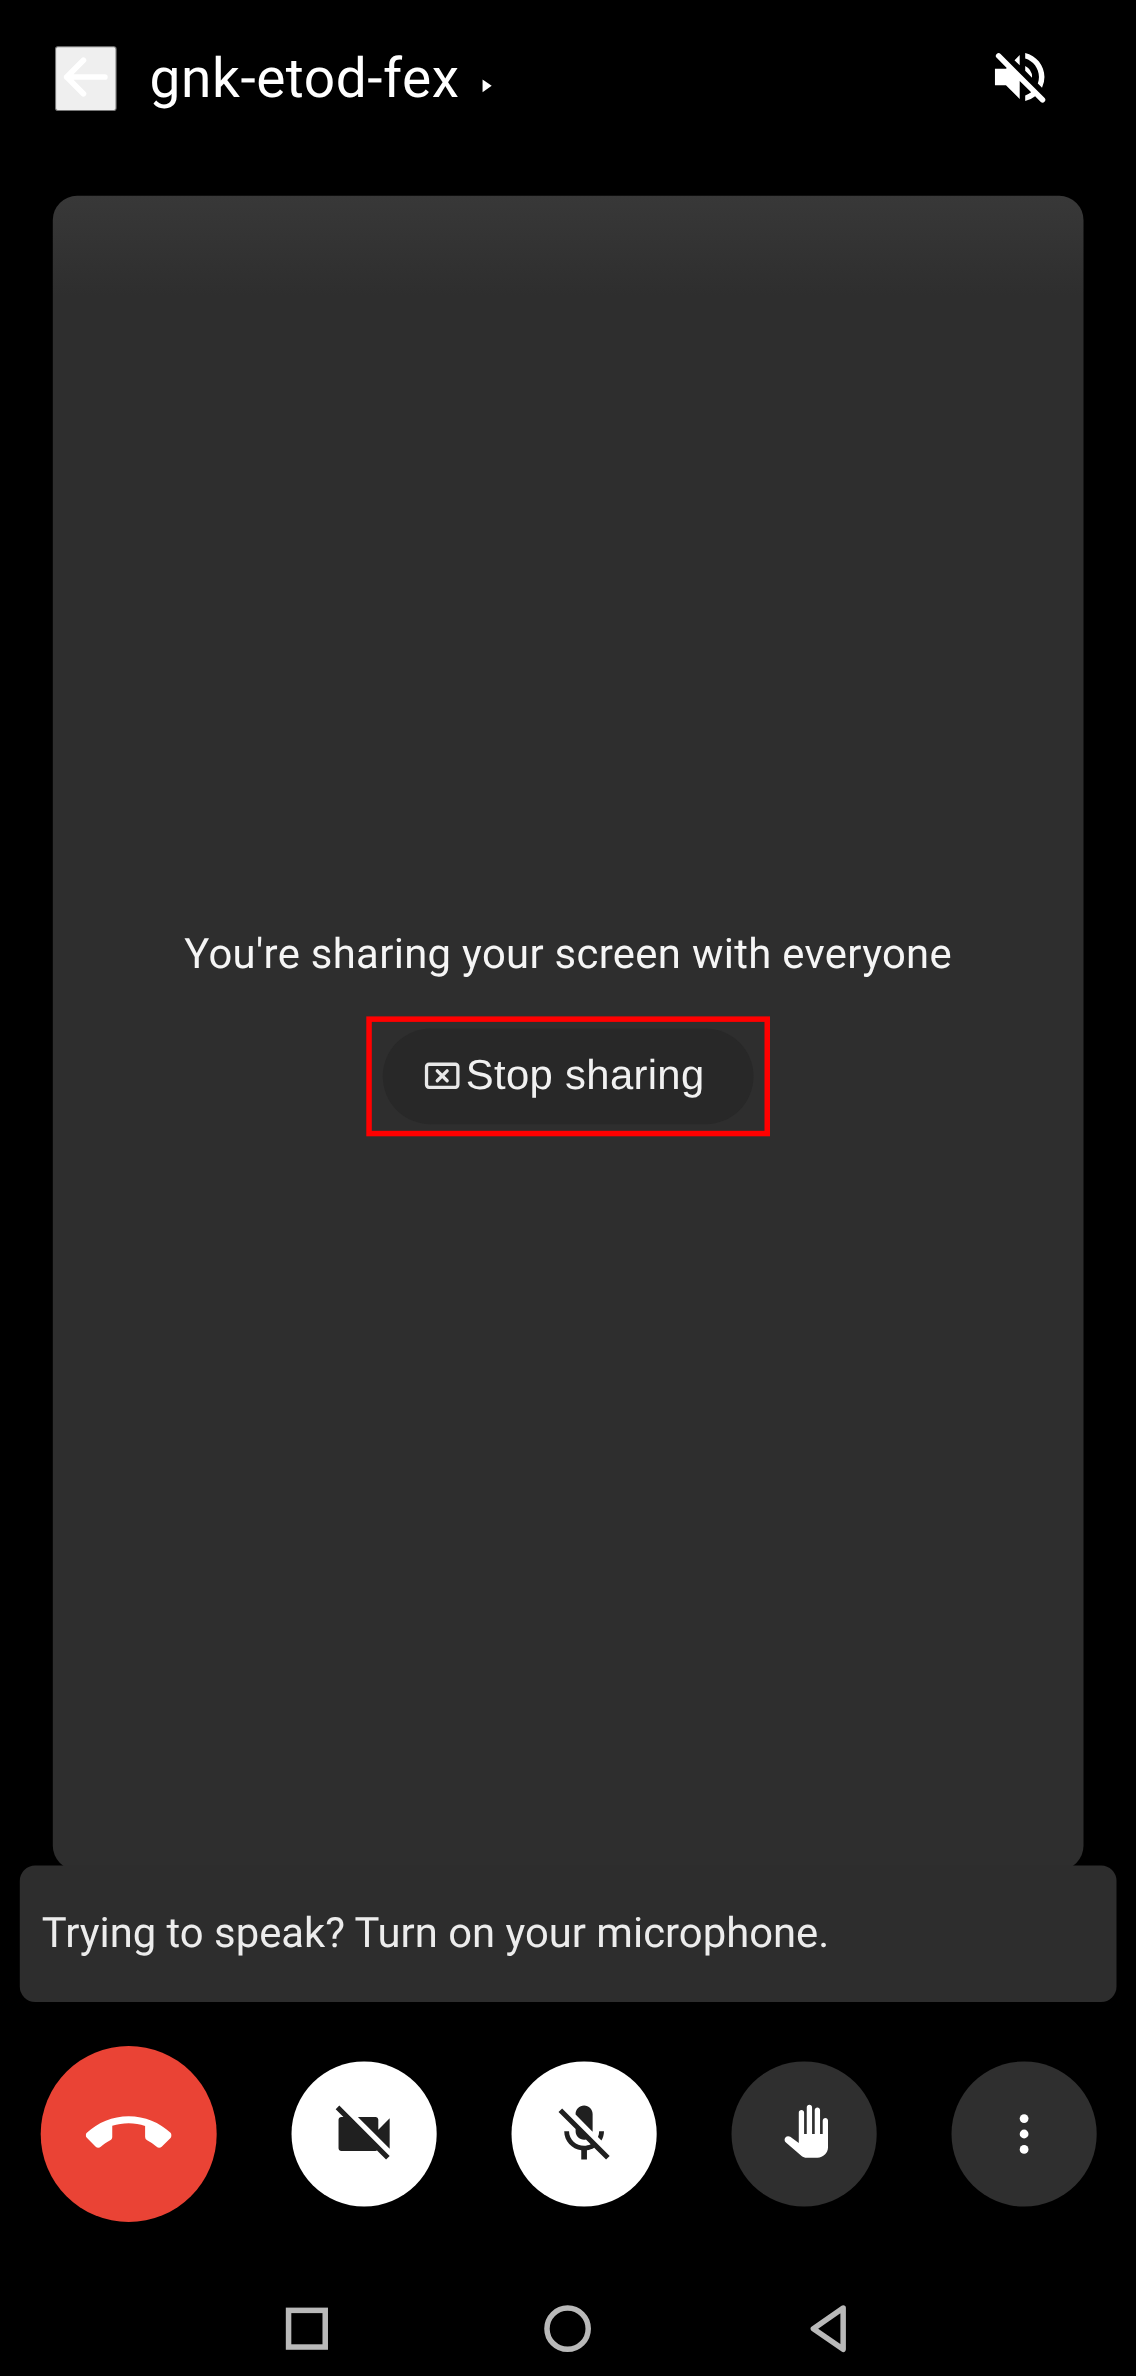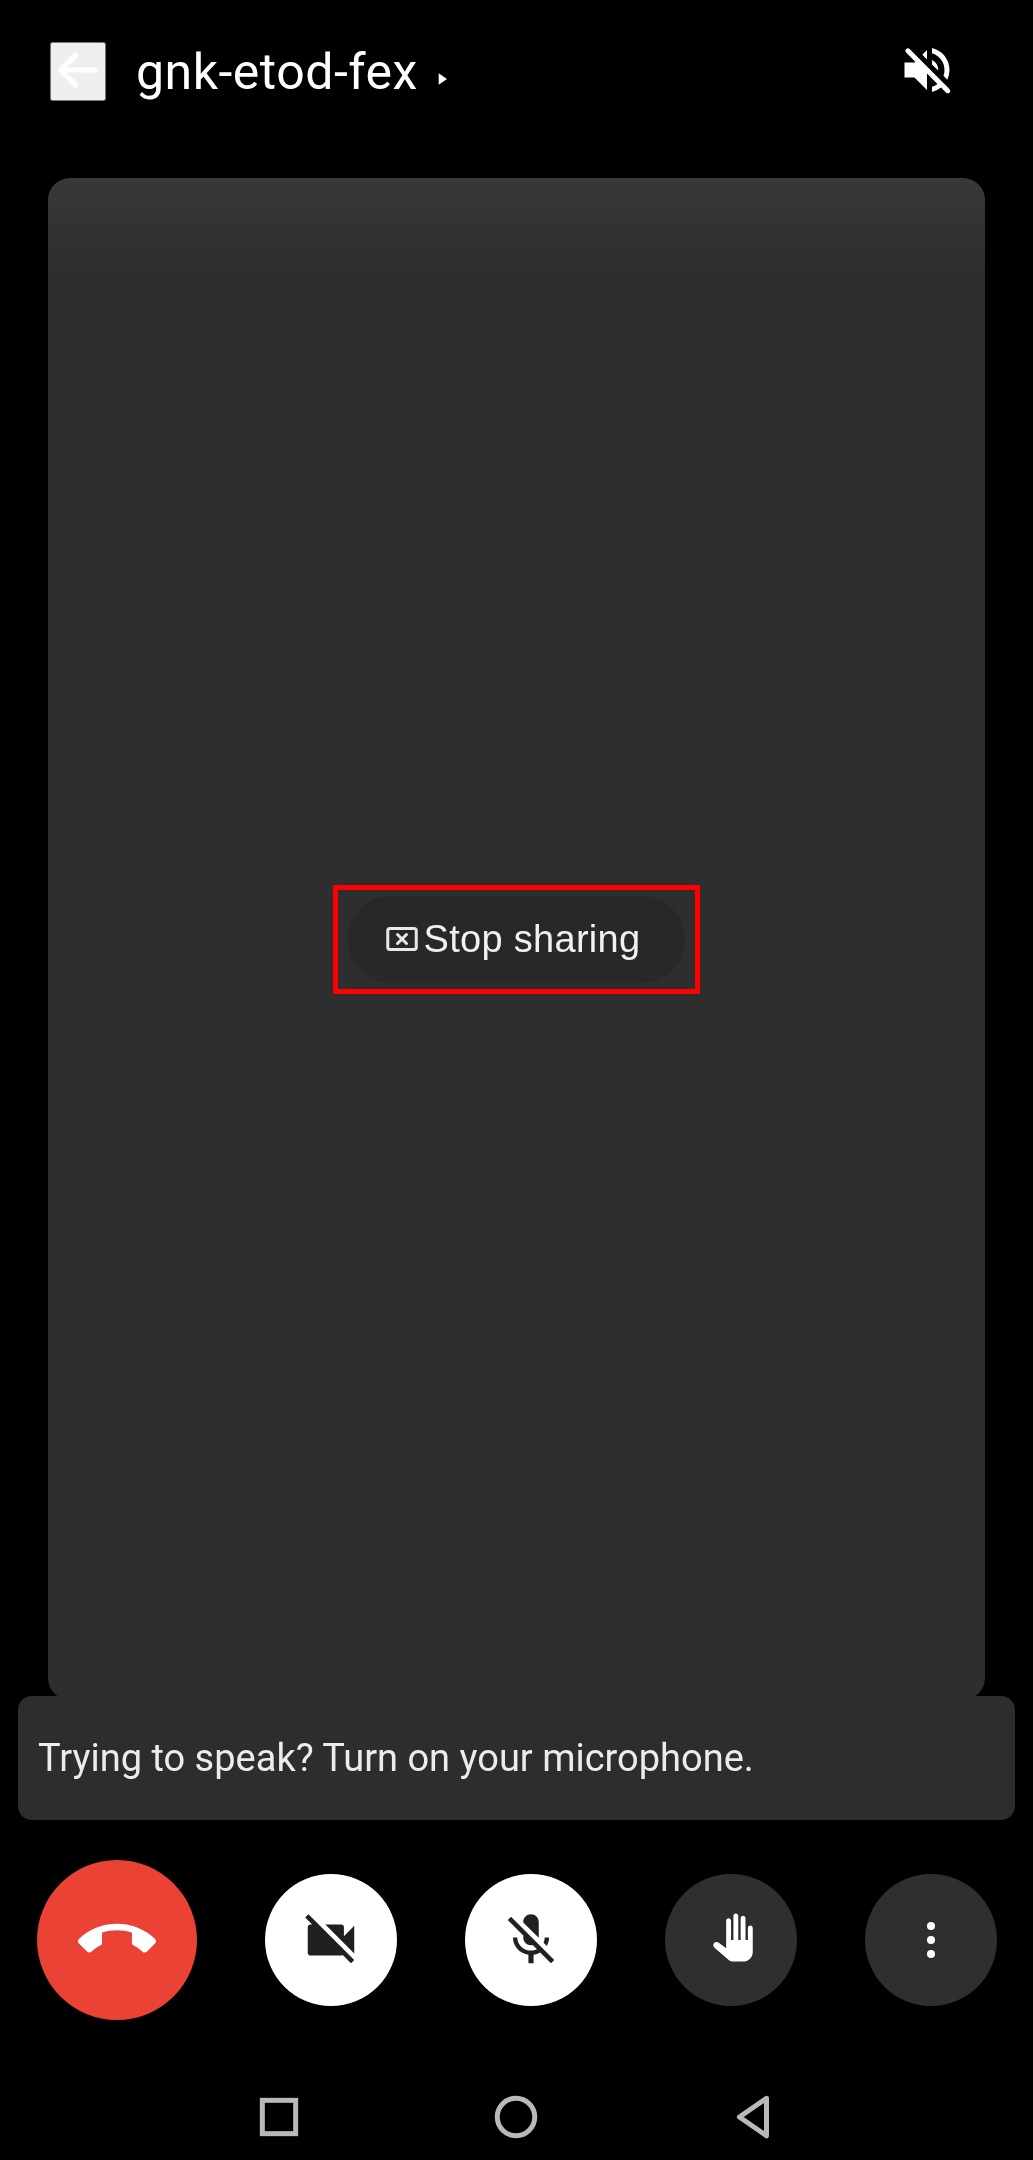--- a/index.html
+++ b/index.html
@@ -150,20 +150,21 @@
   </div>
   <div class="spacer"></div>
   <button class="mute-speaker" style="background:none;border:none;cursor:pointer">
     <svg viewBox="0 0 24 24" fill="#fff">
       <path d="M3.63 3.63a1 1 0 0 0 0 1.41L7.29 8.7 7 9H3v6h4l5 5v-6.59l4.18 4.18c-.65.49-1.38.88-2.18 1.11v2.06a8.94 8.94 0 0 0 3.61-1.75l2.05 2.05a1 1 0 0 0 1.41-1.41L5.05 3.63a1 1 0 0 0-1.42 0zM19 12c0 .82-.15 1.61-.41 2.34l1.53 1.53A8.93 8.93 0 0 0 21 12c0-4.28-2.99-7.86-7-8.77v2.06c2.89.86 5 3.54 5 6.71zm-7-8l-1.88 1.88L12 7.76zm4.5 8A4.5 4.5 0 0 0 14 7.97v1.79l2.48 2.48c.01-.08.02-.16.02-.24z"></path>
     </svg>
   </button>
 </div>
 
 <div class="tile">
+  <div class="share-msg">You're sharing your screen with everyone</div>
   <div class="highlight">
     <button class="stop-btn">
       <svg viewBox="0 0 24 24">
         <rect x="2.5" y="5" width="19" height="14" rx="1.5" fill="none" stroke="#e8e8e8" stroke-width="2"></rect>
         <path d="M9 9l6 6M15 9l-6 6" stroke="#e8e8e8" stroke-width="2" stroke-linecap="round"></path>
       </svg>
       <span>Stop sharing</span>
     </button>
   </div>
 </div>

